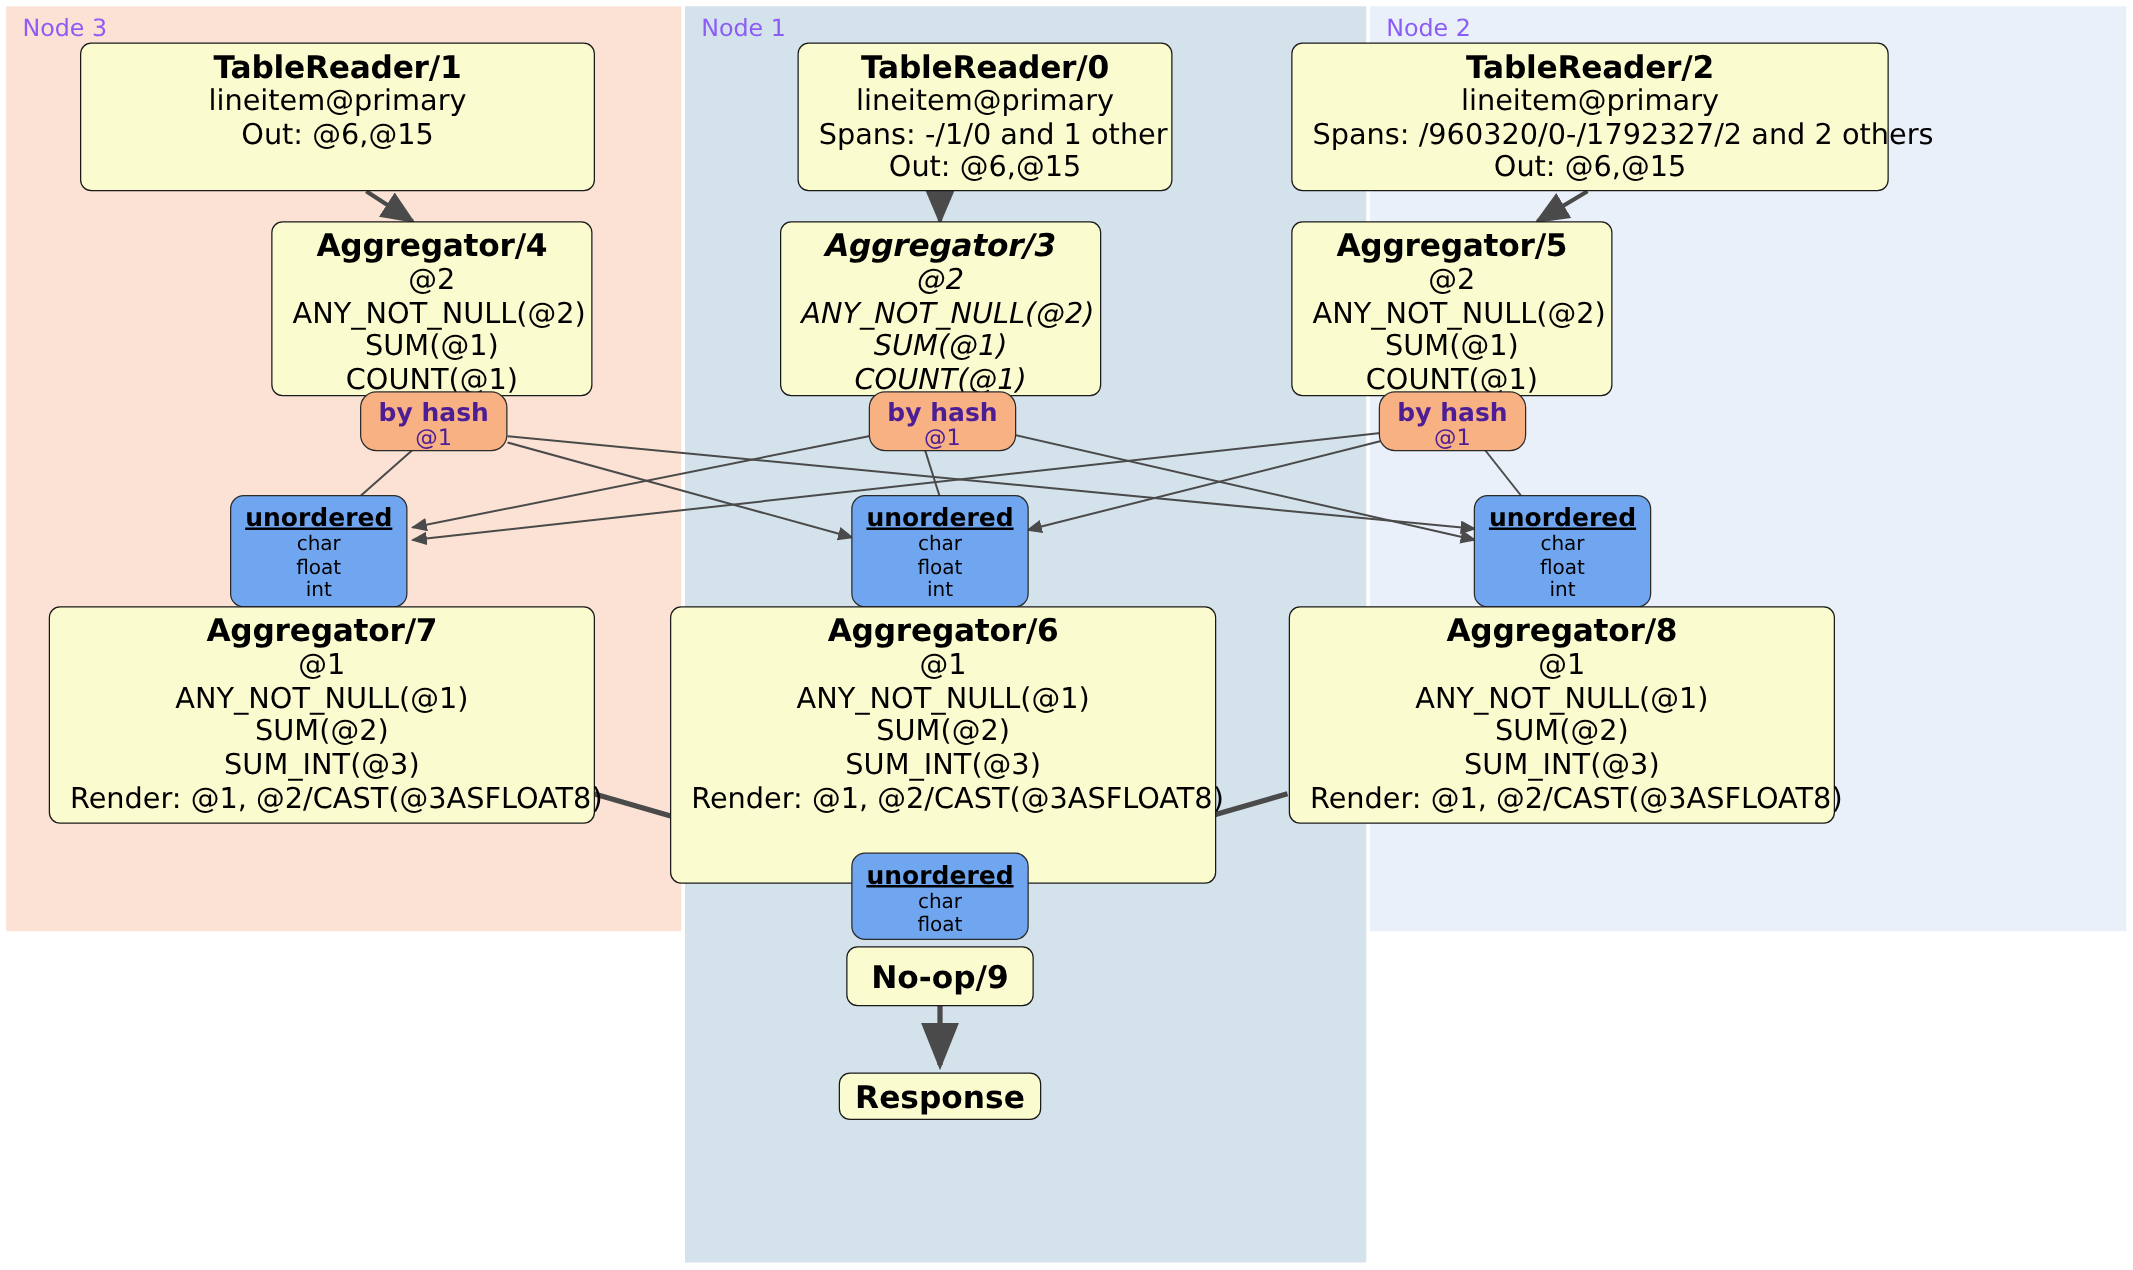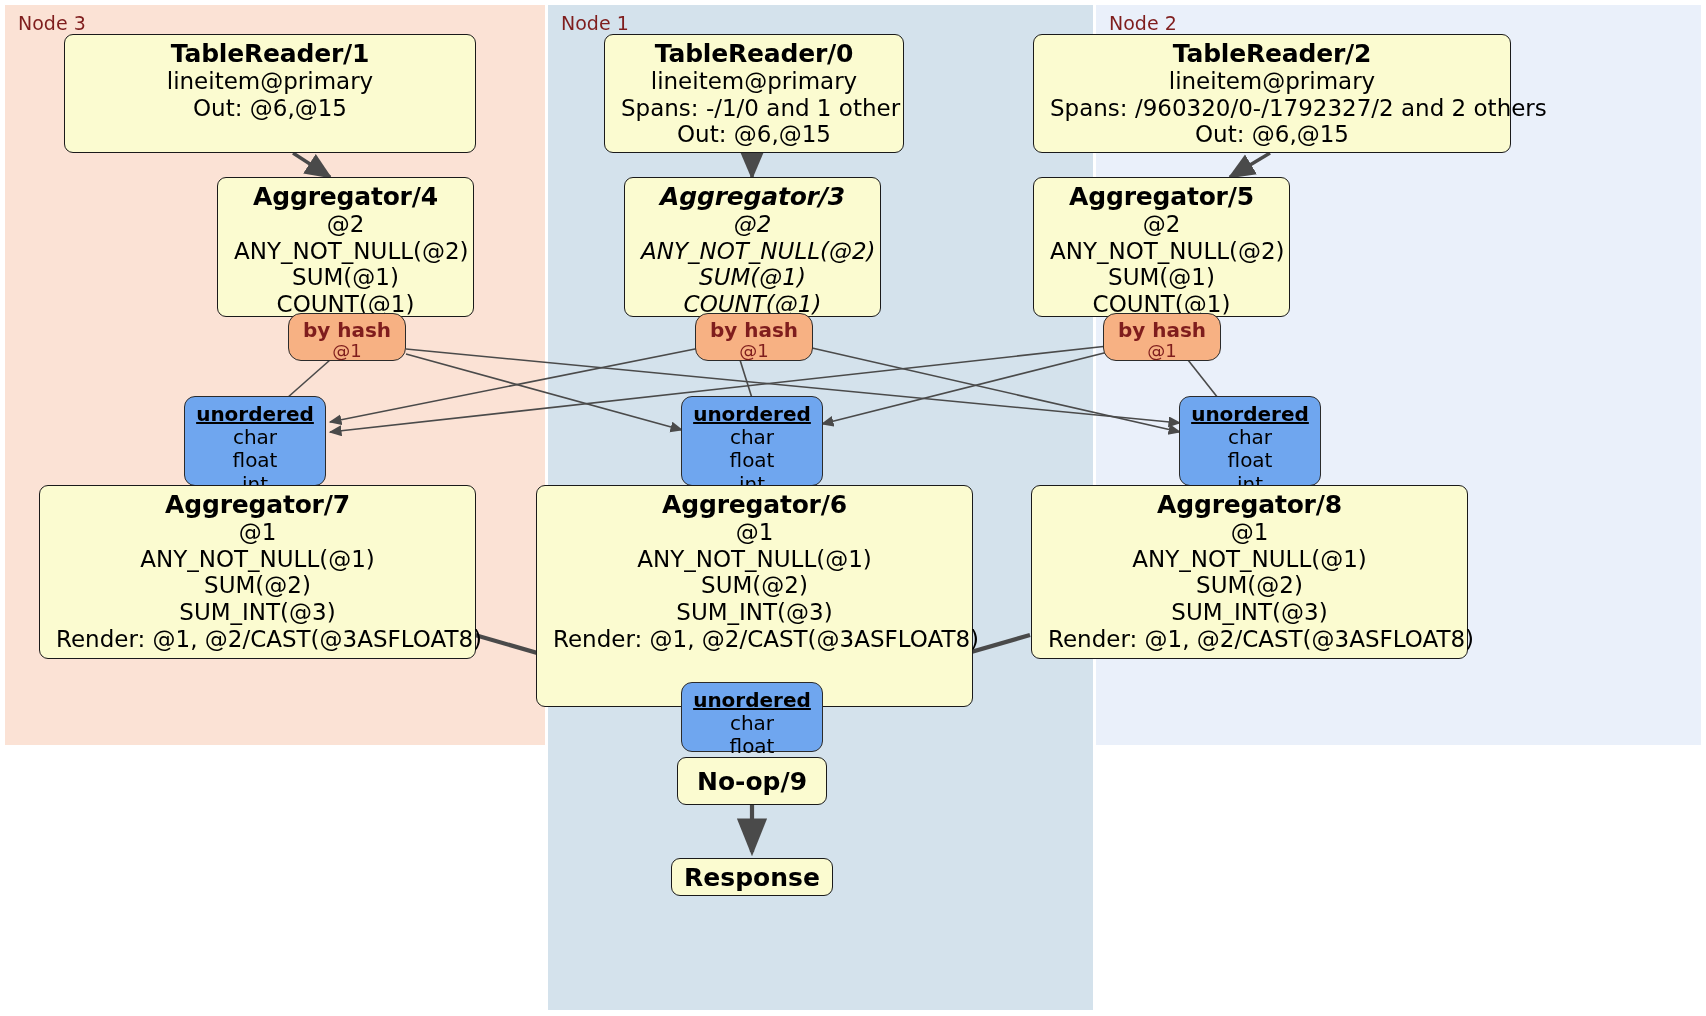--- a/index.html
+++ b/index.html
@@ -20,21 +20,21 @@
     background: #ffffff;
   }
   
   .cluster {
     position: absolute;
     box-sizing: border-box;
   }
   .cluster-label {
     position: absolute;
     font-size: 19px;
-    color: #7f1d1d;
+    color: #8b5cf6;
     line-height: 1;
     white-space: nowrap;
   }
   #cluster-node3 { left: 5px;    top: 5px;  width: 540px;  height: 740px; background: #fbe2d5; }
   #cluster-node1 { left: 548px;  top: 5px;  width: 545px;  height: 1005px; background: #d4e2ec; }
   #cluster-node2 { left: 1096px; top: 5px;  width: 605px;  height: 740px; background: #eaf0fa; }
 
   
   #edges {
     position: absolute;
@@ -68,41 +68,41 @@
   }
 
   
   .router {
     position: absolute;
     box-sizing: border-box;
     border: 1.4px solid #2b2b2b;
     border-radius: 13px;
     background: #f7b183;
     text-align: center;
-    color: #7f1d1d;
+    color: #4c1d95;
     line-height: 1.12;
     padding-top: 5px;
   }
   .router .rt { font-weight: bold; font-size: 20px; }
   .router .rd { font-size: 18px; }
 
   
   .sync {
     position: absolute;
     box-sizing: border-box;
     border: 1.4px solid #2b2b2b;
     border-radius: 11px;
     background: #6fa6ef;
     text-align: center;
     color: #000;
     line-height: 1.16;
     padding-top: 6px;
   }
   .sync .st { font-weight: bold; font-size: 20px; text-decoration: underline; }
-  .sync .sd { font-size: 20px; }
+  .sync .sd { font-size: 16px; }
 
   .noop, .resp {
     position: absolute;
     box-sizing: border-box;
     border: 1.6px solid #1a1a1a;
     border-radius: 9px;
     background: #fbfbd0;
     text-align: center;
     color: #000;
     font-weight: bold;
@@ -187,21 +187,21 @@
 
   <div class="box" id="agg7" style="left:39px; top:485px; width:437px; height:174px;">
     <div class="title">Aggregator/7</div>
     <div class="det">@1</div>
     <div class="det">ANY_NOT_NULL(@1)</div>
     <div class="det">SUM(@2)</div>
     <div class="det">SUM_INT(@3)</div>
     <div class="det">Render: @1, @2/CAST(@3ASFLOAT8)</div>
   </div>
 
-  <div class="box" id="tr0" style="left:604px; top:34px; width:300px; height:119px;">
+  <div class="box" id="tr0" style="left:638px; top:34px; width:300px; height:119px;">
     <div class="title">TableReader/0</div>
     <div class="det">lineitem@primary</div>
     <div class="det">Spans: -/1/0 and 1 other</div>
     <div class="det">Out: @6,@15</div>
   </div>
 
   <div class="box" id="agg3" style="left:624px; top:177px; width:257px; height:140px;font-style:italic;">
     <div class="title">Aggregator/3</div>
     <div class="det">@2</div>
     <div class="det">ANY_NOT_NULL(@2)</div>

